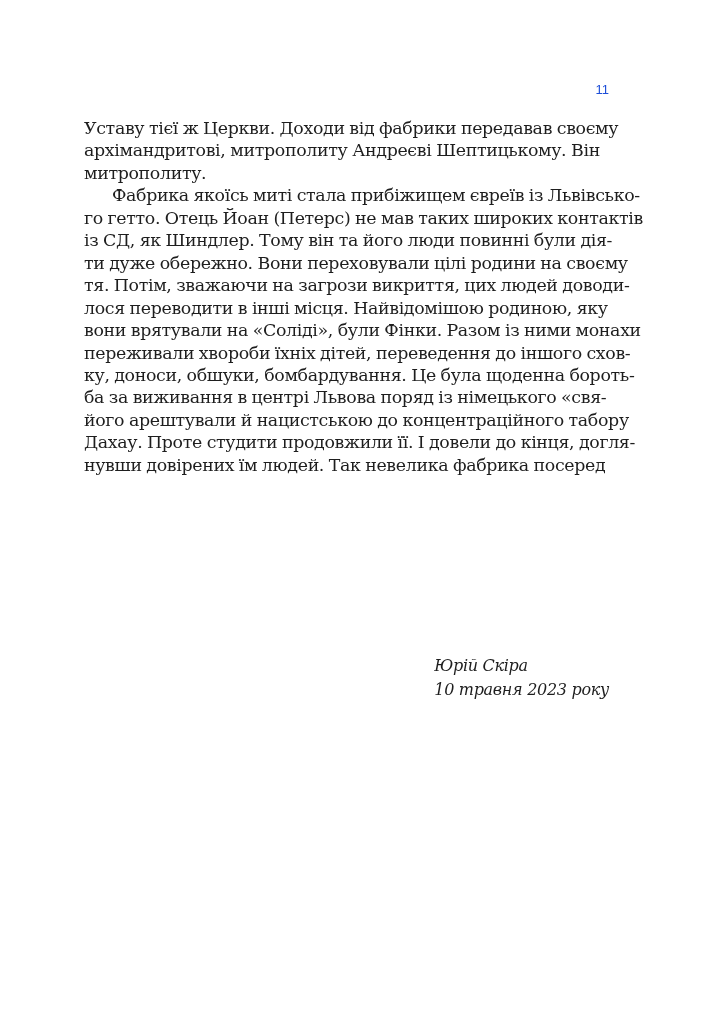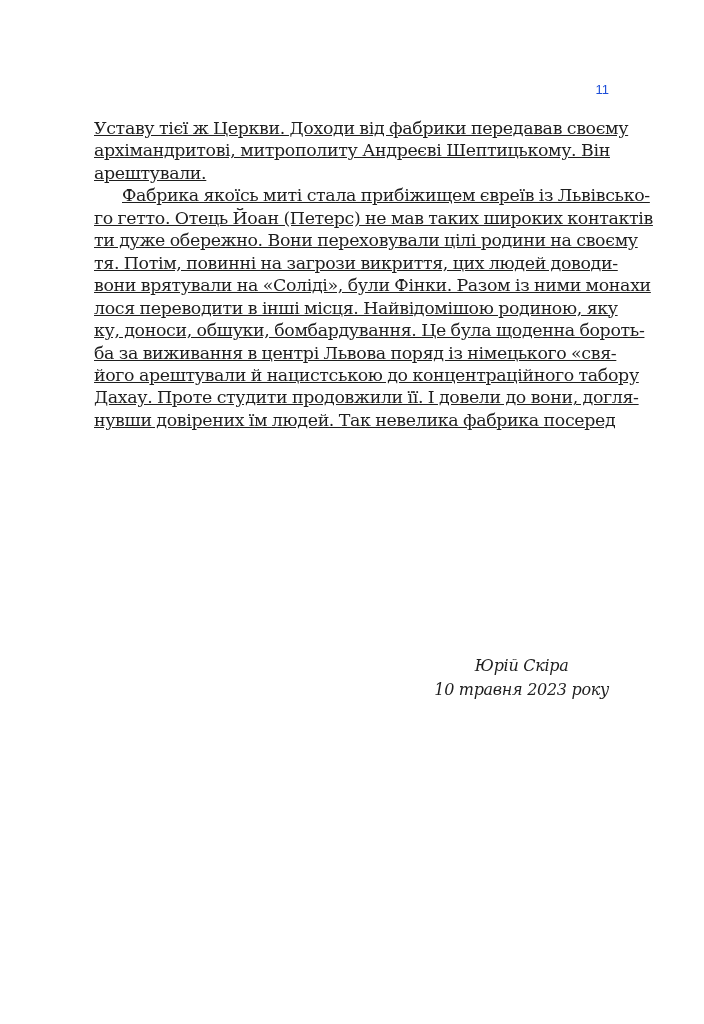--- a/index.html
+++ b/index.html
@@ -5,55 +5,57 @@
   html, body { margin: 0; padding: 0; }
   body {
     width: 704px; height: 1024px; background: #ffffff; position: relative; overflow: hidden;
     color: #1e1e1e;
   }
   .page-number {
     position: absolute; right: 95px; top: 82px;
     font-family: "Liberation Sans", sans-serif; font-size: 13px; color: #1d4ed8;
   }
   .text {
-    position: absolute; left: 94px; top: 117px; width: 516px;
+    position: absolute; left: 84px; top: 117px; width: 516px;
     font-family: "DejaVu Serif", serif; font-size: 17.4px; line-height: 22.45px;
-    text-align: justify; letter-spacing: -0.35px; word-spacing: -0.5px; text-decoration: underline;
+    text-align: justify; letter-spacing: -0.35px; word-spacing: -0.5px;
   }
   .line { display: block; text-align: justify; text-align-last: justify; white-space: nowrap; }
   .line.last { text-align-last: left; }
   .line.indent { text-indent: 28px; }
   .signature {
-    position: absolute; right: 95px; top: 654px; text-align: center;
+    position: absolute; right: 95px; top: 654px; text-align: left;
     font-family: "DejaVu Serif", serif; font-style: italic; font-size: 16px; line-height: 24px;
     letter-spacing: -0.3px;
   }
 </style>
 </head>
 <body>
 
 <div class="page-number">11</div>
 
 <div class="text" id="body-text">
     <div>
       <span class="line">Уставу тієї ж Церкви. Доходи від фабрики передавав своєму</span>
       <span class="line">архімандритові, митрополиту Андреєві Шептицькому. Він</span>
-      <span class="line last">арештували.</span>
+      <span class="line last">митрополиту.</span>
     </div>
     <div>
       <span class="line indent">Фабрика якоїсь миті стала прибіжищем євреїв із Львівсько-</span>
       <span class="line">го гетто. Отець Йоан (Петерс) не мав таких широких контактів</span>
+      <span class="line">із СД, як Шиндлер. Тому він та його люди повинні були дія-</span>
       <span class="line">ти дуже обережно. Вони переховували цілі родини на своєму</span>
-      <span class="line">тя. Потім, повинні на загрози викриття, цих людей доводи-</span>
+      <span class="line">тя. Потім, зважаючи на загрози викриття, цих людей доводи-</span>
+      <span class="line">лося переводити в інші місця. Найвідомішою родиною, яку</span>
       <span class="line">вони врятували на «Соліді», були Фінки. Разом із ними монахи</span>
-      <span class="line">лося переводити в інші місця. Найвідомішою родиною, яку</span>
+      <span class="line">переживали хвороби їхніх дітей, переведення до іншого схов-</span>
       <span class="line">ку, доноси, обшуки, бомбардування. Це була щоденна бороть-</span>
       <span class="line">ба за виживання в центрі Львова поряд із німецького «свя-</span>
       <span class="line">його арештували й нацистською до концентраційного табору</span>
-      <span class="line">Дахау. Проте студити продовжили її. І довели до вони, догля-</span>
+      <span class="line">Дахау. Проте студити продовжили її. І довели до кінця, догля-</span>
       <span class="line">нувши довірених їм людей. Так невелика фабрика посеред</span>
     </div>
   </div>
 
 <div class="signature">
   <div>Юрій Скіра</div>
   <div>10 травня 2023 року</div>
 </div>
 
 </body></html>

